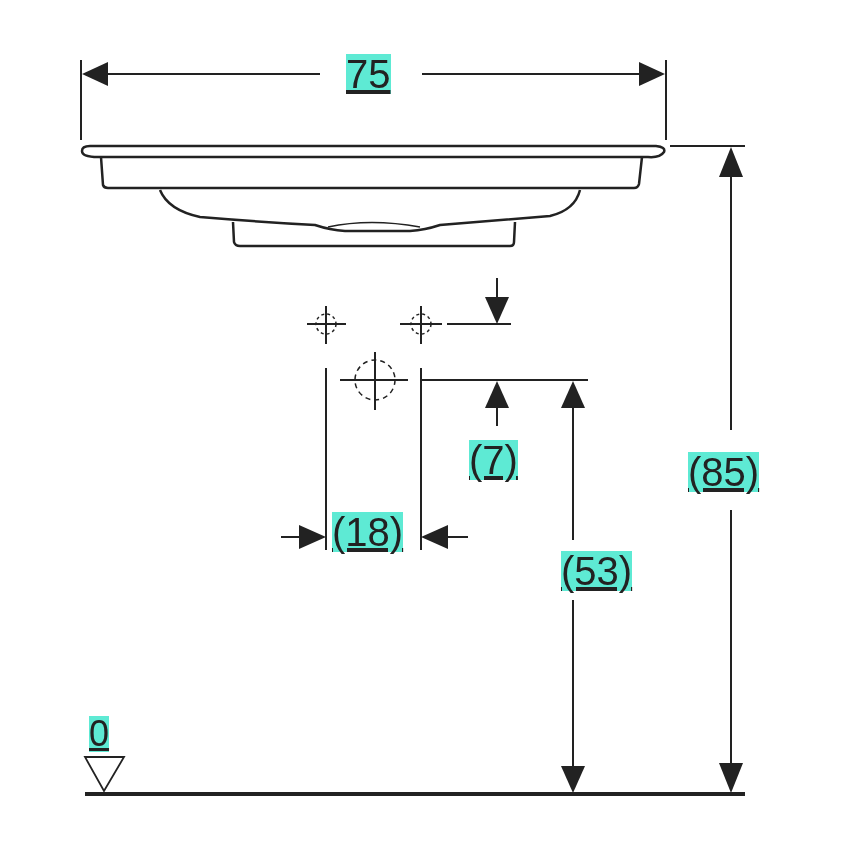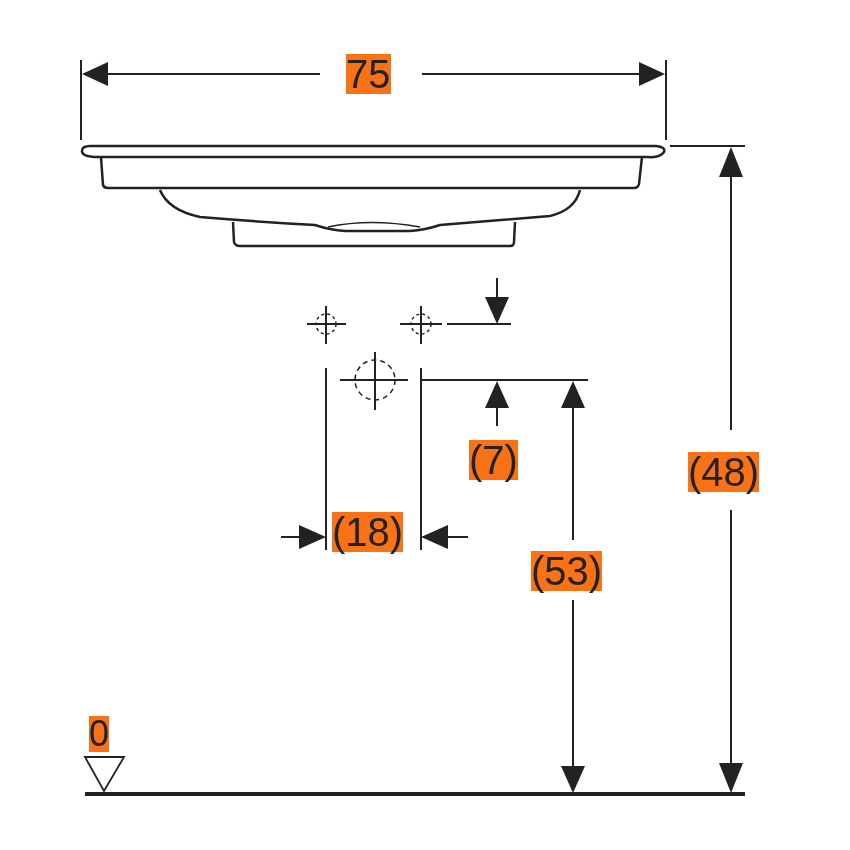--- a/index.html
+++ b/index.html
@@ -1,18 +1,18 @@
 <!DOCTYPE html>
 <html><head>
 <meta charset="utf-8">
 <style>
   html, body { margin:0; padding:0; background:#ffffff; }
   #stage { position:relative; width:850px; height:850px; background:#ffffff; overflow:hidden; }
   svg { position:absolute; left:0; top:0; }
-  .lbl { position:absolute; font-family:"Liberation Sans", sans-serif; color:#222222; background:#f97316; line-height:1; white-space:nowrap; }
+  .lbl { position:absolute; font-family:"Liberation Sans", sans-serif; color:#222222; background:#5eead4; line-height:1; white-space:nowrap;text-decoration:underline; }
   .big { font-size:40px; }
 </style>
 </head>
 <body>
 
 <div id="stage">
   <svg width="850" height="850" viewBox="0 0 850 850">
     <g stroke="#222222" fill="none" stroke-width="2">
 
       <g>
@@ -82,18 +82,18 @@
       </g>
 
       <g>
         <line x1="85" y1="794" x2="745" y2="794" stroke-width="4"></line>
         <polygon points="85,757 124,757 104,791" fill="#ffffff" stroke-width="1.8"></polygon>
       </g>
     </g>
   </svg>
 
   <span class="lbl big" style="left:346px; top:54px;">75</span>
-  <span class="lbl big" style="left:688px; top:452px;">(48)</span>
+  <span class="lbl big" style="left:688px; top:452px;">(85)</span>
   <span class="lbl big" style="left:469px; top:440px;">(7)</span>
   <span class="lbl big" style="left:332px; top:512px;">(18)</span>
-  <span class="lbl big" style="left:531px; top:551px;">(53)</span>
+  <span class="lbl big" style="left:561px; top:551px;">(53)</span>
   <span class="lbl big" style="left:89px; top:716px; font-size:36px;">0</span>
 </div>
 
 </body></html>

